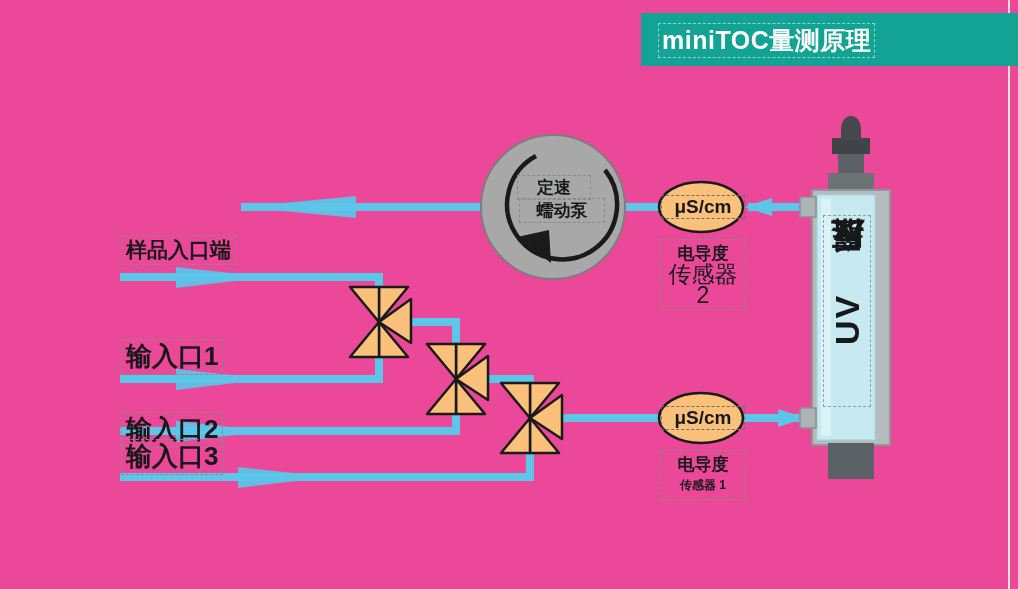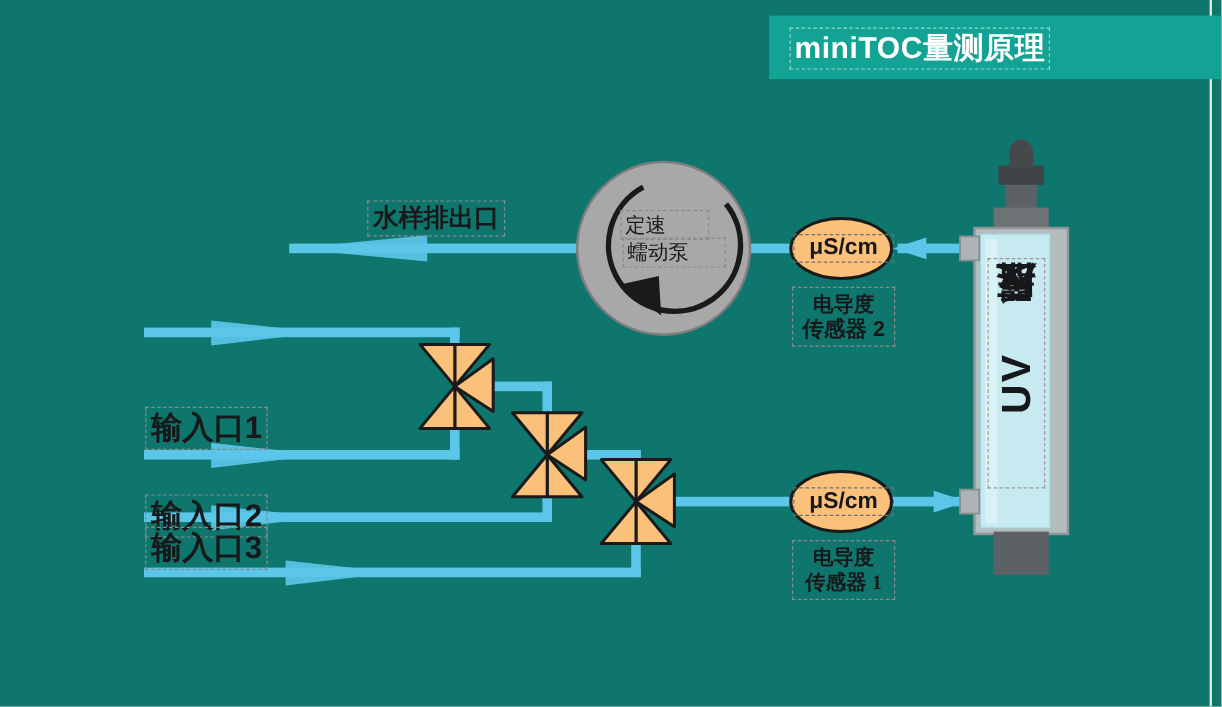--- a/index.html
+++ b/index.html
@@ -7,21 +7,21 @@
     padding: 0;
     background: #ffffff;
   }
   body {
     font-family: "Liberation Sans", "DejaVu Sans", sans-serif;
   }
   #page {
     position: relative;
     width: 1018px;
     height: 589px;
-    background: #0f766e;
+    background: #ec4899;
     overflow: hidden;
   }
   
   #right-rule {
     position: absolute;
     top: 0;
     left: 1008px;
     width: 2px;
     height: 589px;
     background: #e3e3d8;
@@ -57,23 +57,23 @@
     padding: 2px 4px;
     outline: 1px dashed #8a8a8a;
     background: transparent;
     line-height: 1.15;
   }
   .dlabel.big   { font-size: 21px; }
   .dlabel.mid   { font-size: 26px; }
   svg { position: absolute; left: 0; top: 0; }
   .pump-text {
     position: absolute;
-    text-align: left;
+    text-align: center;
     color: #17181a;
-    font-weight: normal;
+    font-weight: bold;
     font-size: 17px;
     line-height: 21px;
     white-space: nowrap;
     padding: 1px 3px;
     outline: 1px dashed #8a8a8a;
   }
   #uv-label {
     position: absolute;
     left: 824px;
     top: 216px;
@@ -189,43 +189,43 @@
       <rect x="817" y="195" width="58" height="245" fill="#c6eaf0" stroke="#9fd4dc" stroke-width="1"></rect>
       <rect x="821" y="199" width="10" height="237" fill="#dff4f7" opacity="0.75"></rect>
 
       <rect x="828" y="443" width="46" height="36" fill="#5b6165"></rect>
 
       <rect x="800" y="197" width="16" height="20" fill="#aeb4b6" stroke="#8a9092" stroke-width="1.5"></rect>
       <rect x="800" y="408" width="16" height="20" fill="#aeb4b6" stroke="#8a9092" stroke-width="1.5"></rect>
     </g>
   </svg>
 
-  <div class="dlabel big" style="left:307px; top:168px;">水样排出口</div>
-
+
+  <div class="dlabel big" style="left:122px; top:236px;">样品入口端</div>
 
   <div class="dlabel mid" style="left:122px; top:340px;">输入口1</div>
 
   <div class="dlabel mid" style="left:122px; top:392px;margin-top:21px;">输入口2</div>
 
   <div class="dlabel mid" style="left:122px; top:440px;">输入口3</div>
 
   <div class="pump-text" style="left:518px; top:176px; width:66px;">定速</div>
   <div class="pump-text" style="left:520px; top:199px; width:78px;">蠕动泵</div>
 
   <div style="position:absolute; left:662px; top:196px; width:78px; text-align:center;
               font-size:19px; font-weight:bold; color:#17181a; outline:1px dashed #6e6e6e; padding:0 2px;">μS/cm</div>
   <div style="position:absolute; left:661px; top:240px; width:80px; text-align:center;
               outline:1px dashed #8a8a8a; padding:3px 2px;">
     <div style="font-size:17px; font-weight:bold; color:#17181a; line-height:21px;">电导度</div>
-    <div style="font-size:18px; font-weight:bold; color:#17181a; line-height:21px;">传感器 2</div>
+    <div style="font-size:23px; font-weight:normal; color:#17181a; line-height:21px;">传感器 2</div>
   </div>
 
   <div style="position:absolute; left:662px; top:407px; width:78px; text-align:center;
               font-size:19px; font-weight:bold; color:#17181a; outline:1px dashed #6e6e6e; padding:0 2px;">μS/cm</div>
   <div style="position:absolute; left:661px; top:451px; width:80px; text-align:center;
               outline:1px dashed #8a8a8a; padding:3px 2px;">
     <div style="font-size:17px; font-weight:bold; color:#17181a; line-height:21px;">电导度</div>
-    <div style="font-size:17px; font-weight:bold; color:#17181a; line-height:21px;font-family:Liberation Serif, serif;">传感器 1</div>
+    <div style="font-size:12px; font-weight:bold; color:#17181a; line-height:21px;">传感器 1</div>
   </div>
 
   <div id="uv-label">UV 反应器</div>
 
 </div>
 
 </body></html>

